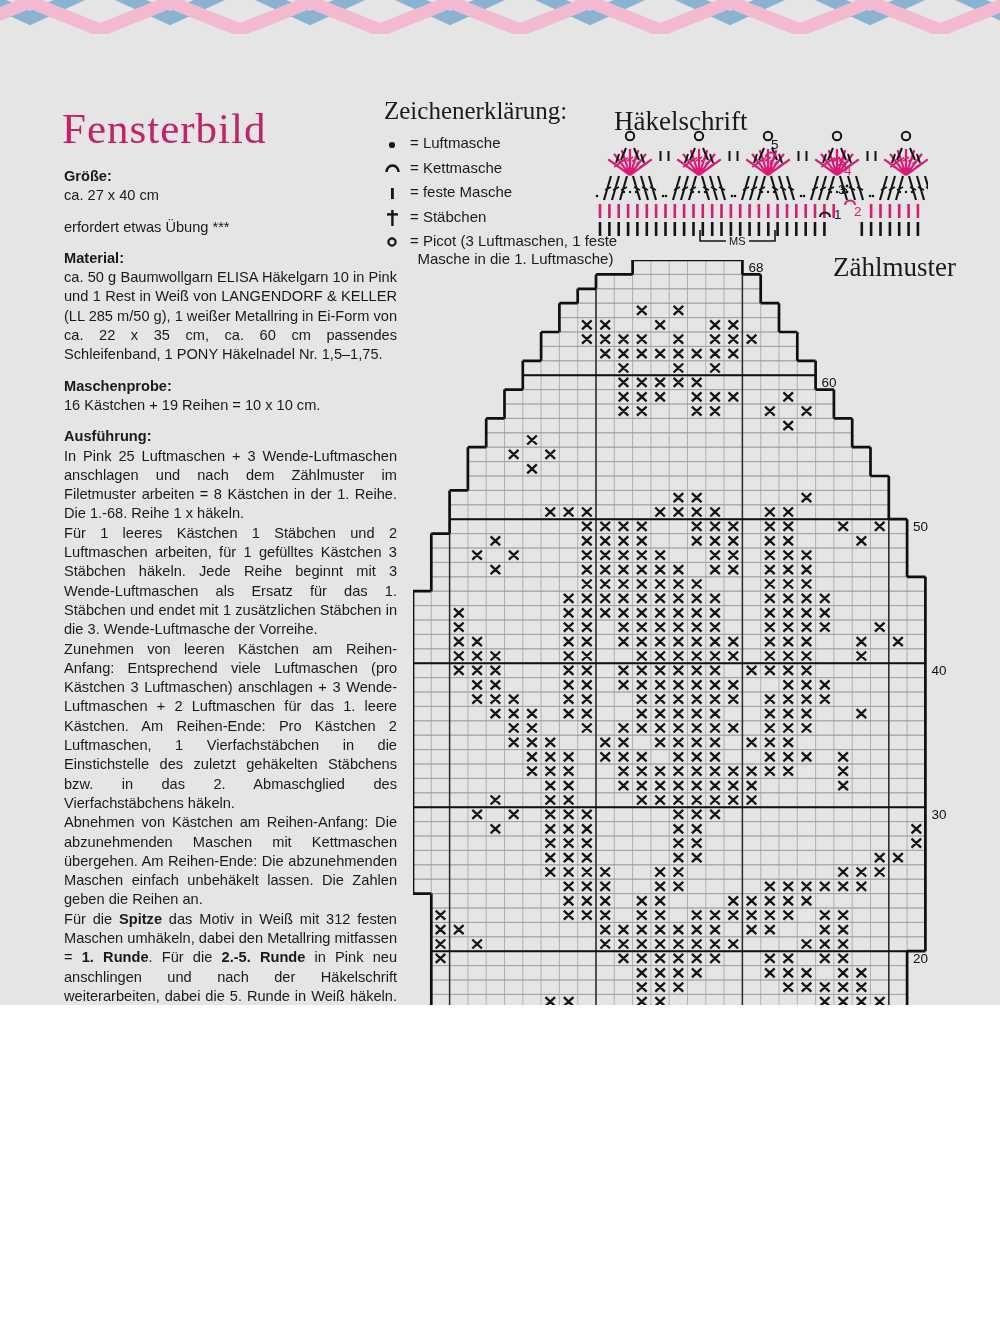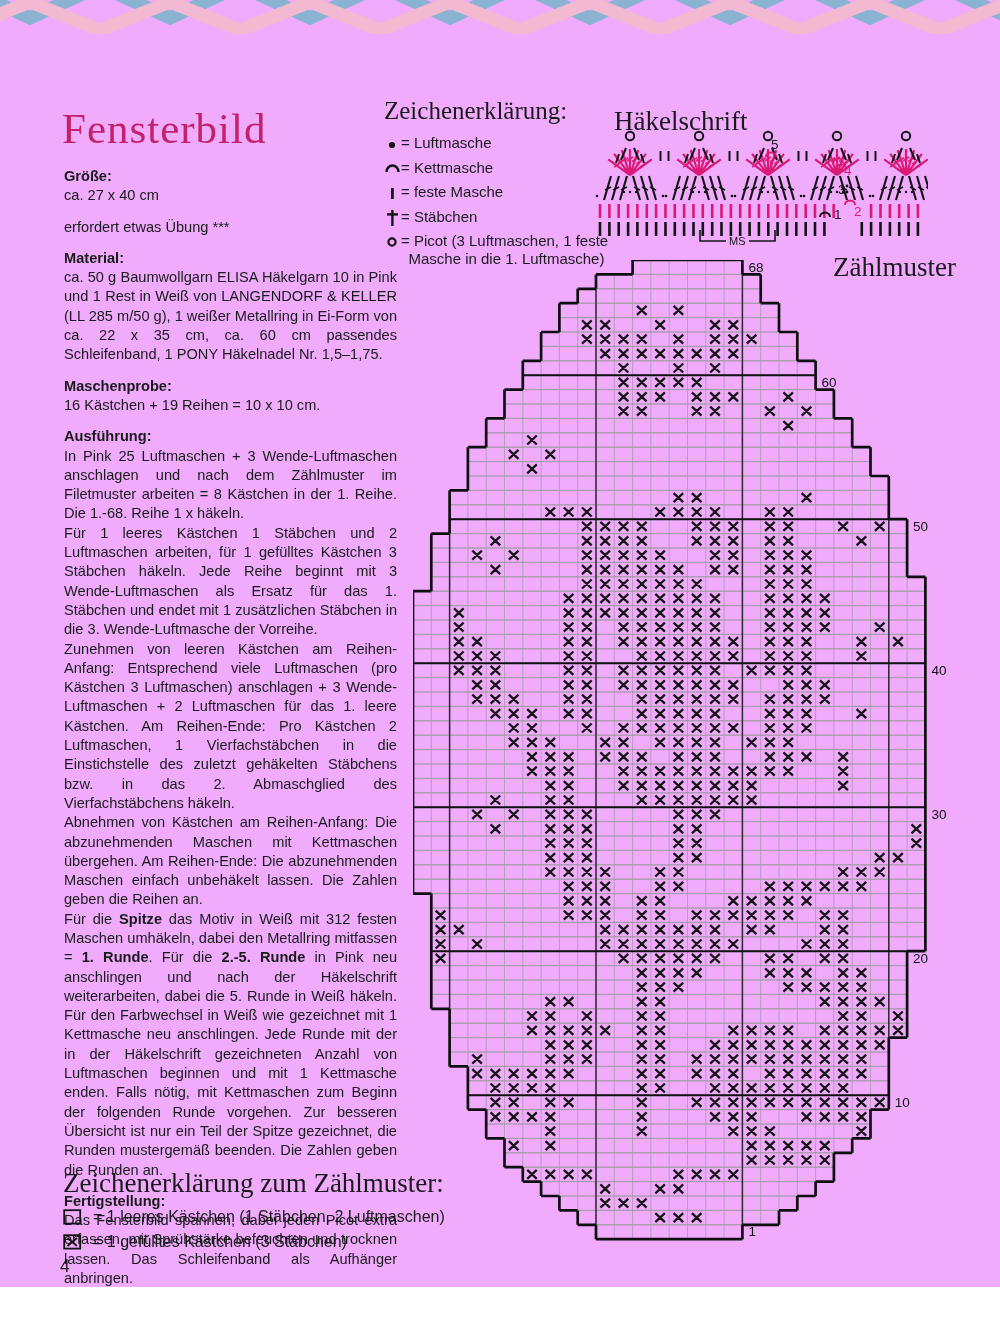--- a/index.html
+++ b/index.html
@@ -1,30 +1,30 @@
 <!DOCTYPE html>
 <html lang="de"><head>
 <meta charset="utf-8">
 <style>
   html,body{margin:0;padding:0;background:#fff;}
-  .page{position:relative;width:1000px;height:1287px;background:#f0abfc;overflow:hidden;
+  .page{position:relative;width:1000px;height:1005px;background:#e5e5e5;overflow:hidden;
         font-family:"Liberation Sans",sans-serif;color:#1a1a1a;}
   svg{display:block;}
   .zig{position:absolute;left:0;top:0;}
   .title{position:absolute;left:62px;top:104px;margin:0;font-family:"Liberation Serif",serif;
          font-weight:500;font-size:43px;letter-spacing:1px;}
   .leftcol{position:absolute;left:64px;top:167px;width:333px;font-size:14.6px;line-height:19.3px;
            text-align:justify;hyphens:auto;-webkit-hyphens:auto;}
   .block{margin-bottom:12px;}
   .block h3{margin:0;font-size:14.6px;line-height:19.3px;font-weight:bold;}
   .block p{margin:0;}
   .legend{position:absolute;left:384px;top:97px;width:250px;}
   .serifital{font-family:"Liberation Serif",serif;font-weight:500;}
   .legend-h{font-size:25px;line-height:28px;margin-bottom:9px;}
-  .li-row{display:flex;gap:0;margin-bottom:5.5px;font-size:15px;line-height:18px;align-items:flex-start;}
+  .li-row{display:flex;gap:9px;margin-bottom:5.5px;font-size:15px;line-height:18px;align-items:flex-start;}
   .li-sym{width:17px;flex:0 0 17px;padding-top:1px;}
   .hk-title{position:absolute;left:614px;top:106px;font-size:27px;}
   .zm-title{position:absolute;left:833px;top:252px;font-size:27px;}
   .hk-svg{position:absolute;left:592px;top:126px;}
   .chart-svg{position:absolute;left:413px;top:260px;}
   .botlegend{position:absolute;left:63px;top:1168px;width:430px;}
   .botlegend .bh{font-size:27px;line-height:30px;margin-bottom:10px;}
   .bl-row{display:flex;gap:11px;align-items:center;margin-bottom:7px;font-size:16px;}
   .pagenum{position:absolute;left:60px;top:1256px;font-size:17.5px;}
 </style>

